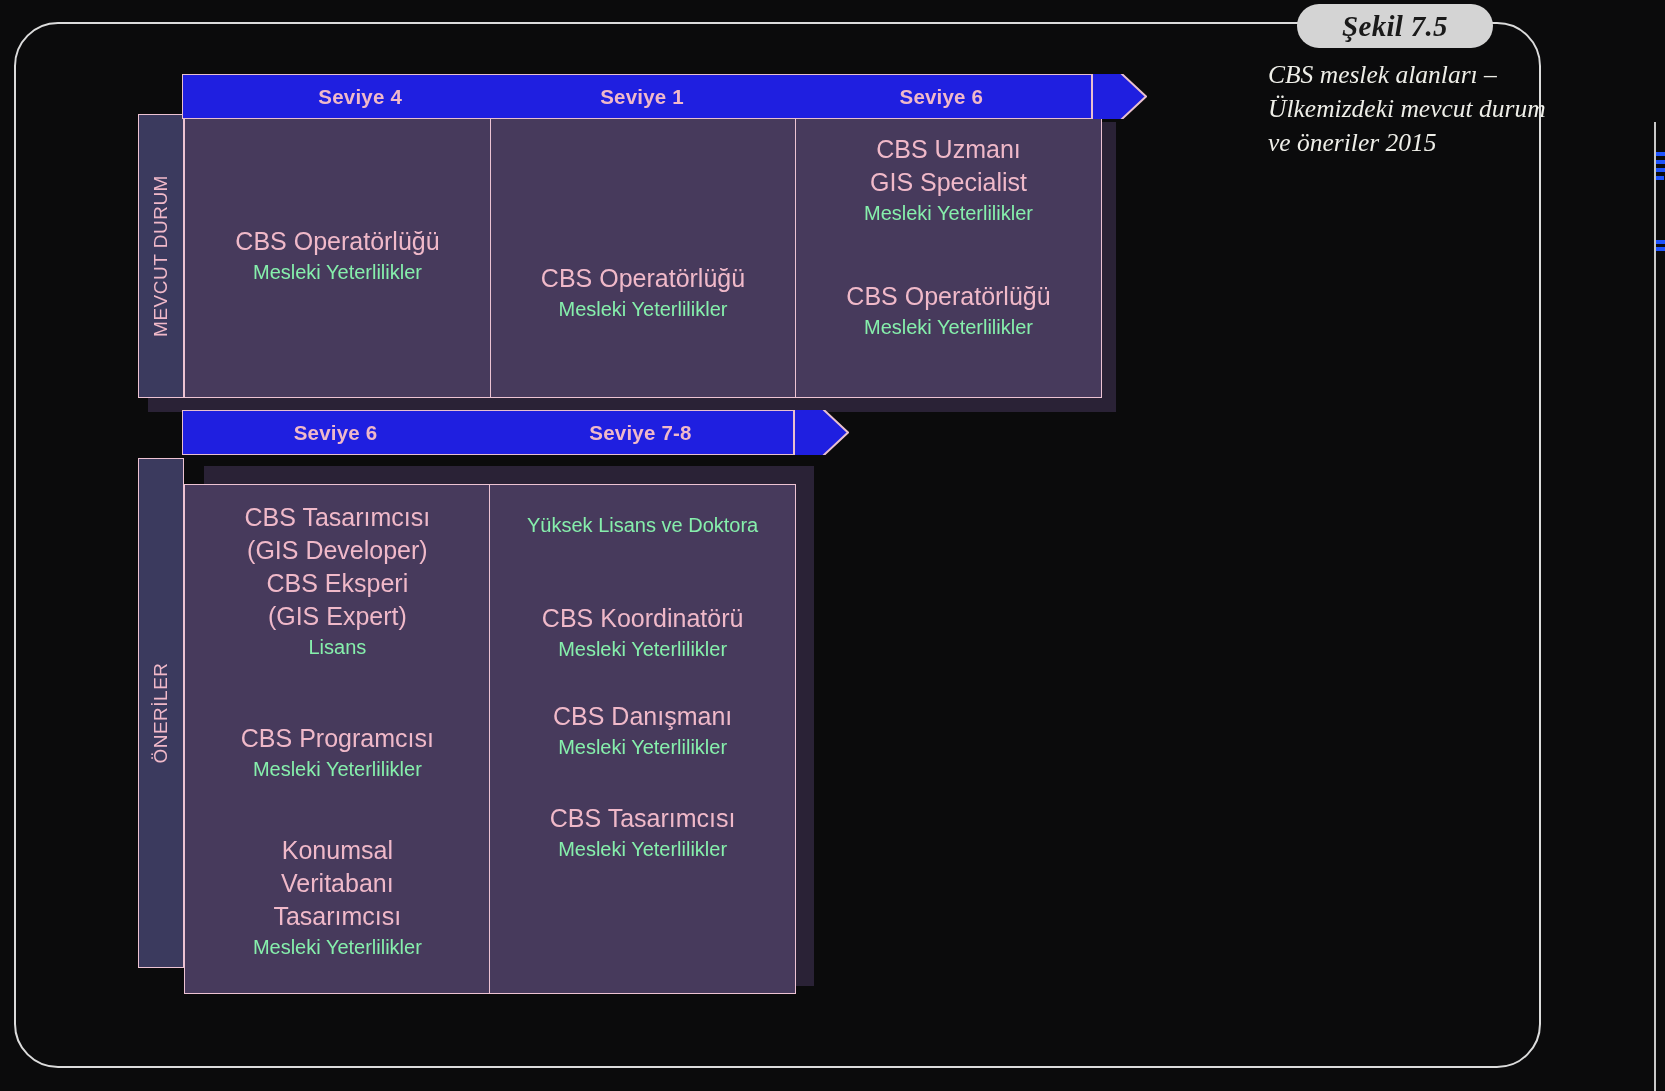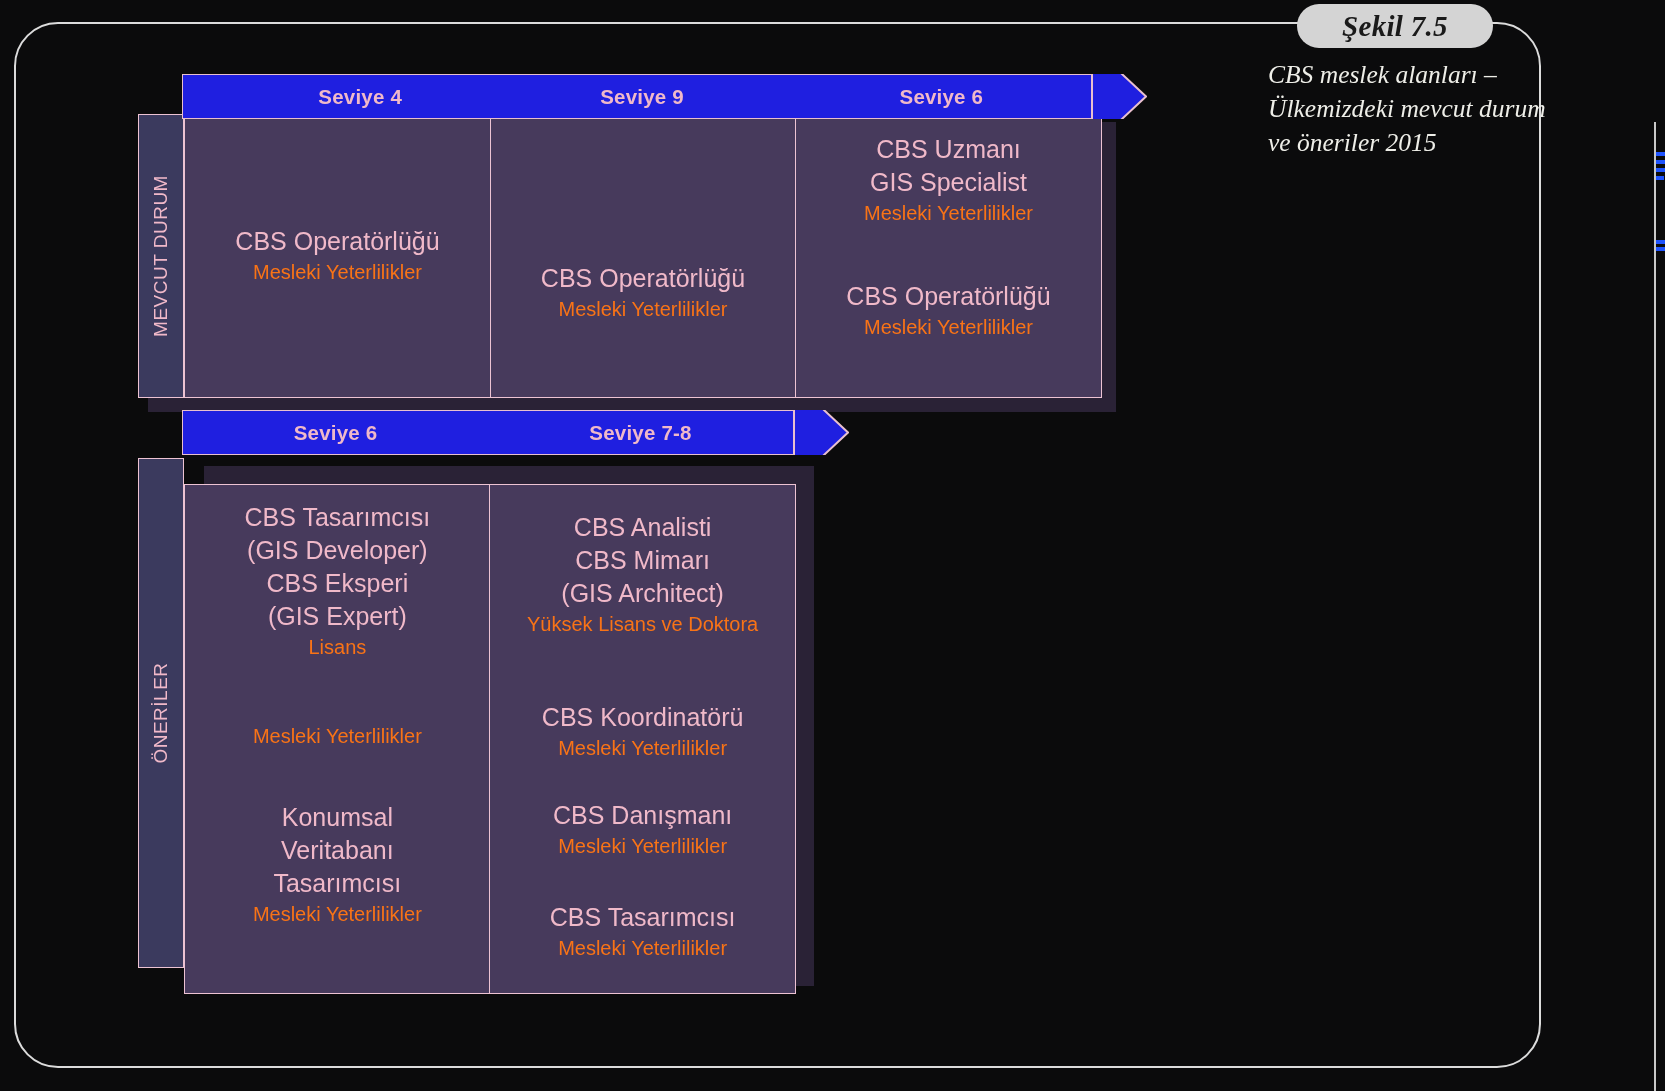--- a/index.html
+++ b/index.html
@@ -134,21 +134,21 @@
   }
   .cell:first-child { margin-left: 0; }
   .blk { width: 100%; }
   .blk + .blk { margin-top: 34px; }
   .t-main {
     color: #f0b9c9;
     font-size: 25px;
     line-height: 33px;
   }
   .t-sub {
-    color: #f97316;
+    color: #86efac;
     font-size: 20px;
     line-height: 29px;
   }
 </style>
 </head>
 <body>
 
 <div id="page">
 
   <div class="outer-frame"></div>
@@ -163,21 +163,21 @@
   <div class="tick" style="left:1656px;top:152px;width:11px;"></div>
   <div class="tick" style="left:1656px;top:160px;width:9px;"></div>
   <div class="tick" style="left:1656px;top:168px;width:11px;"></div>
   <div class="tick" style="left:1656px;top:176px;width:8px;"></div>
   <div class="tick" style="left:1656px;top:240px;width:10px;"></div>
   <div class="tick" style="left:1656px;top:247px;width:10px;"></div>
 
   <div class="arrow-bar" style="left:182px; top:74px; width:965px; height:45px;">
     <div class="arrow-body" style="width:910px;">
       <div class="arrow-seg" style="width:310px;padding-left:45px;">Seviye 4</div>
-      <div class="arrow-seg" style="width:300px;">Seviye 9</div>
+      <div class="arrow-seg" style="width:300px;">Seviye 1</div>
       <div class="arrow-seg" style="width:300px;">Seviye 6</div>
     </div>
     <svg class="arrow-head" width="55" height="45" viewBox="0 0 55 45" preserveAspectRatio="none">
       <polygon points="0,-28 0,73 54,22.5" fill="#1f1fe0" stroke="#e9c0cf" stroke-width="2"></polygon>
     </svg>
   </div>
 
   <div class="panel-shadow" style="left:148px; top:122px; width:968px; height:290px;"></div>
 
   <div class="side-label" style="left:138px; top:114px; width:46px; height:284px;">
@@ -230,31 +230,31 @@
   </div>
 
   <div class="grid" style="left:184px; top:484px; width:612px; height:510px;">
 
     <div class="cell" style="width:307px; justify-content:flex-start; padding-top:16px;">
       <div class="blk">
         <div class="t-main">CBS Tasarımcısı<br>(GIS Developer)<br>CBS Eksperi<br>(GIS Expert)</div>
         <div class="t-sub">Lisans</div>
       </div>
       <div class="blk" style="margin-top:60px;">
+        <div class="t-main">CBS Programcısı</div>
         <div class="t-sub">Mesleki Yeterlilikler</div>
       </div>
       <div class="blk" style="margin-top:50px;">
         <div class="t-main">Konumsal<br>Veritabanı<br>Tasarımcısı</div>
         <div class="t-sub">Mesleki Yeterlilikler</div>
       </div>
     </div>
 
     <div class="cell" style="width:307px; justify-content:flex-start; padding-top:26px;">
       <div class="blk">
-        <div class="t-main">CBS Analisti<br>CBS Mimarı<br>(GIS Architect)</div>
         <div class="t-sub">Yüksek Lisans ve Doktora</div>
       </div>
       <div class="blk" style="margin-top:62px;">
         <div class="t-main">CBS Koordinatörü</div>
         <div class="t-sub">Mesleki Yeterlilikler</div>
       </div>
       <div class="blk" style="margin-top:36px;">
         <div class="t-main">CBS Danışmanı</div>
         <div class="t-sub">Mesleki Yeterlilikler</div>
       </div>

